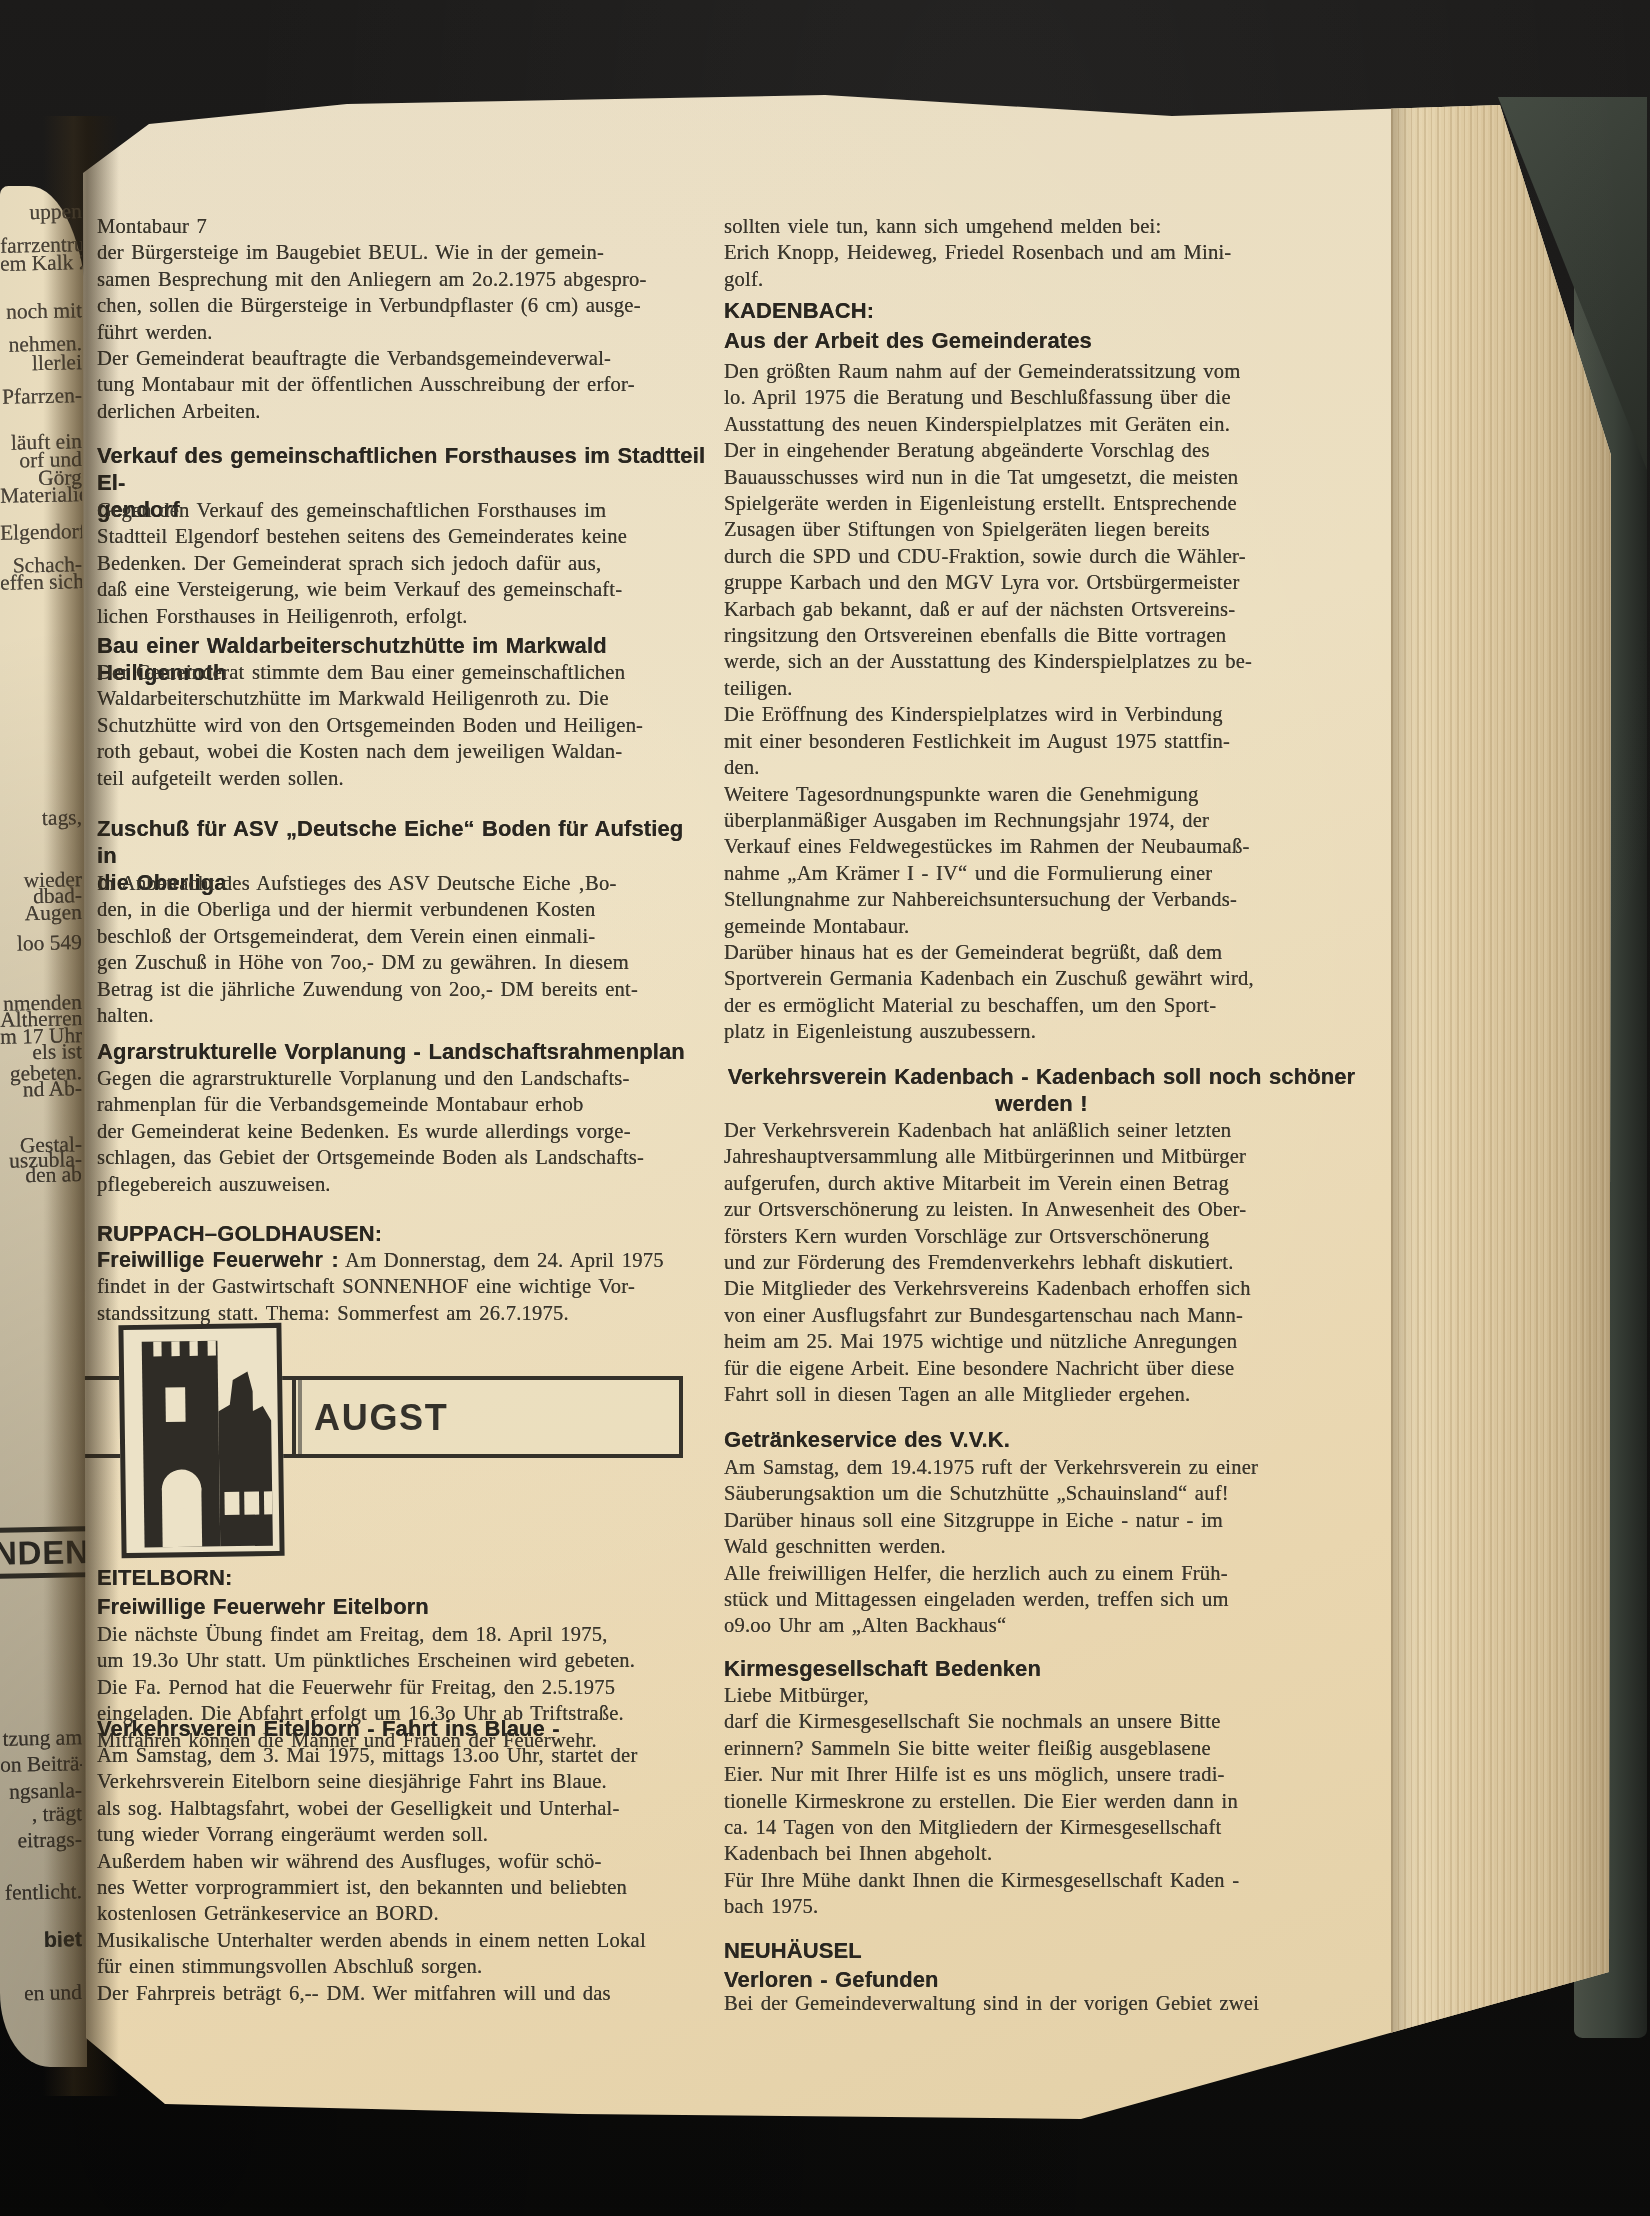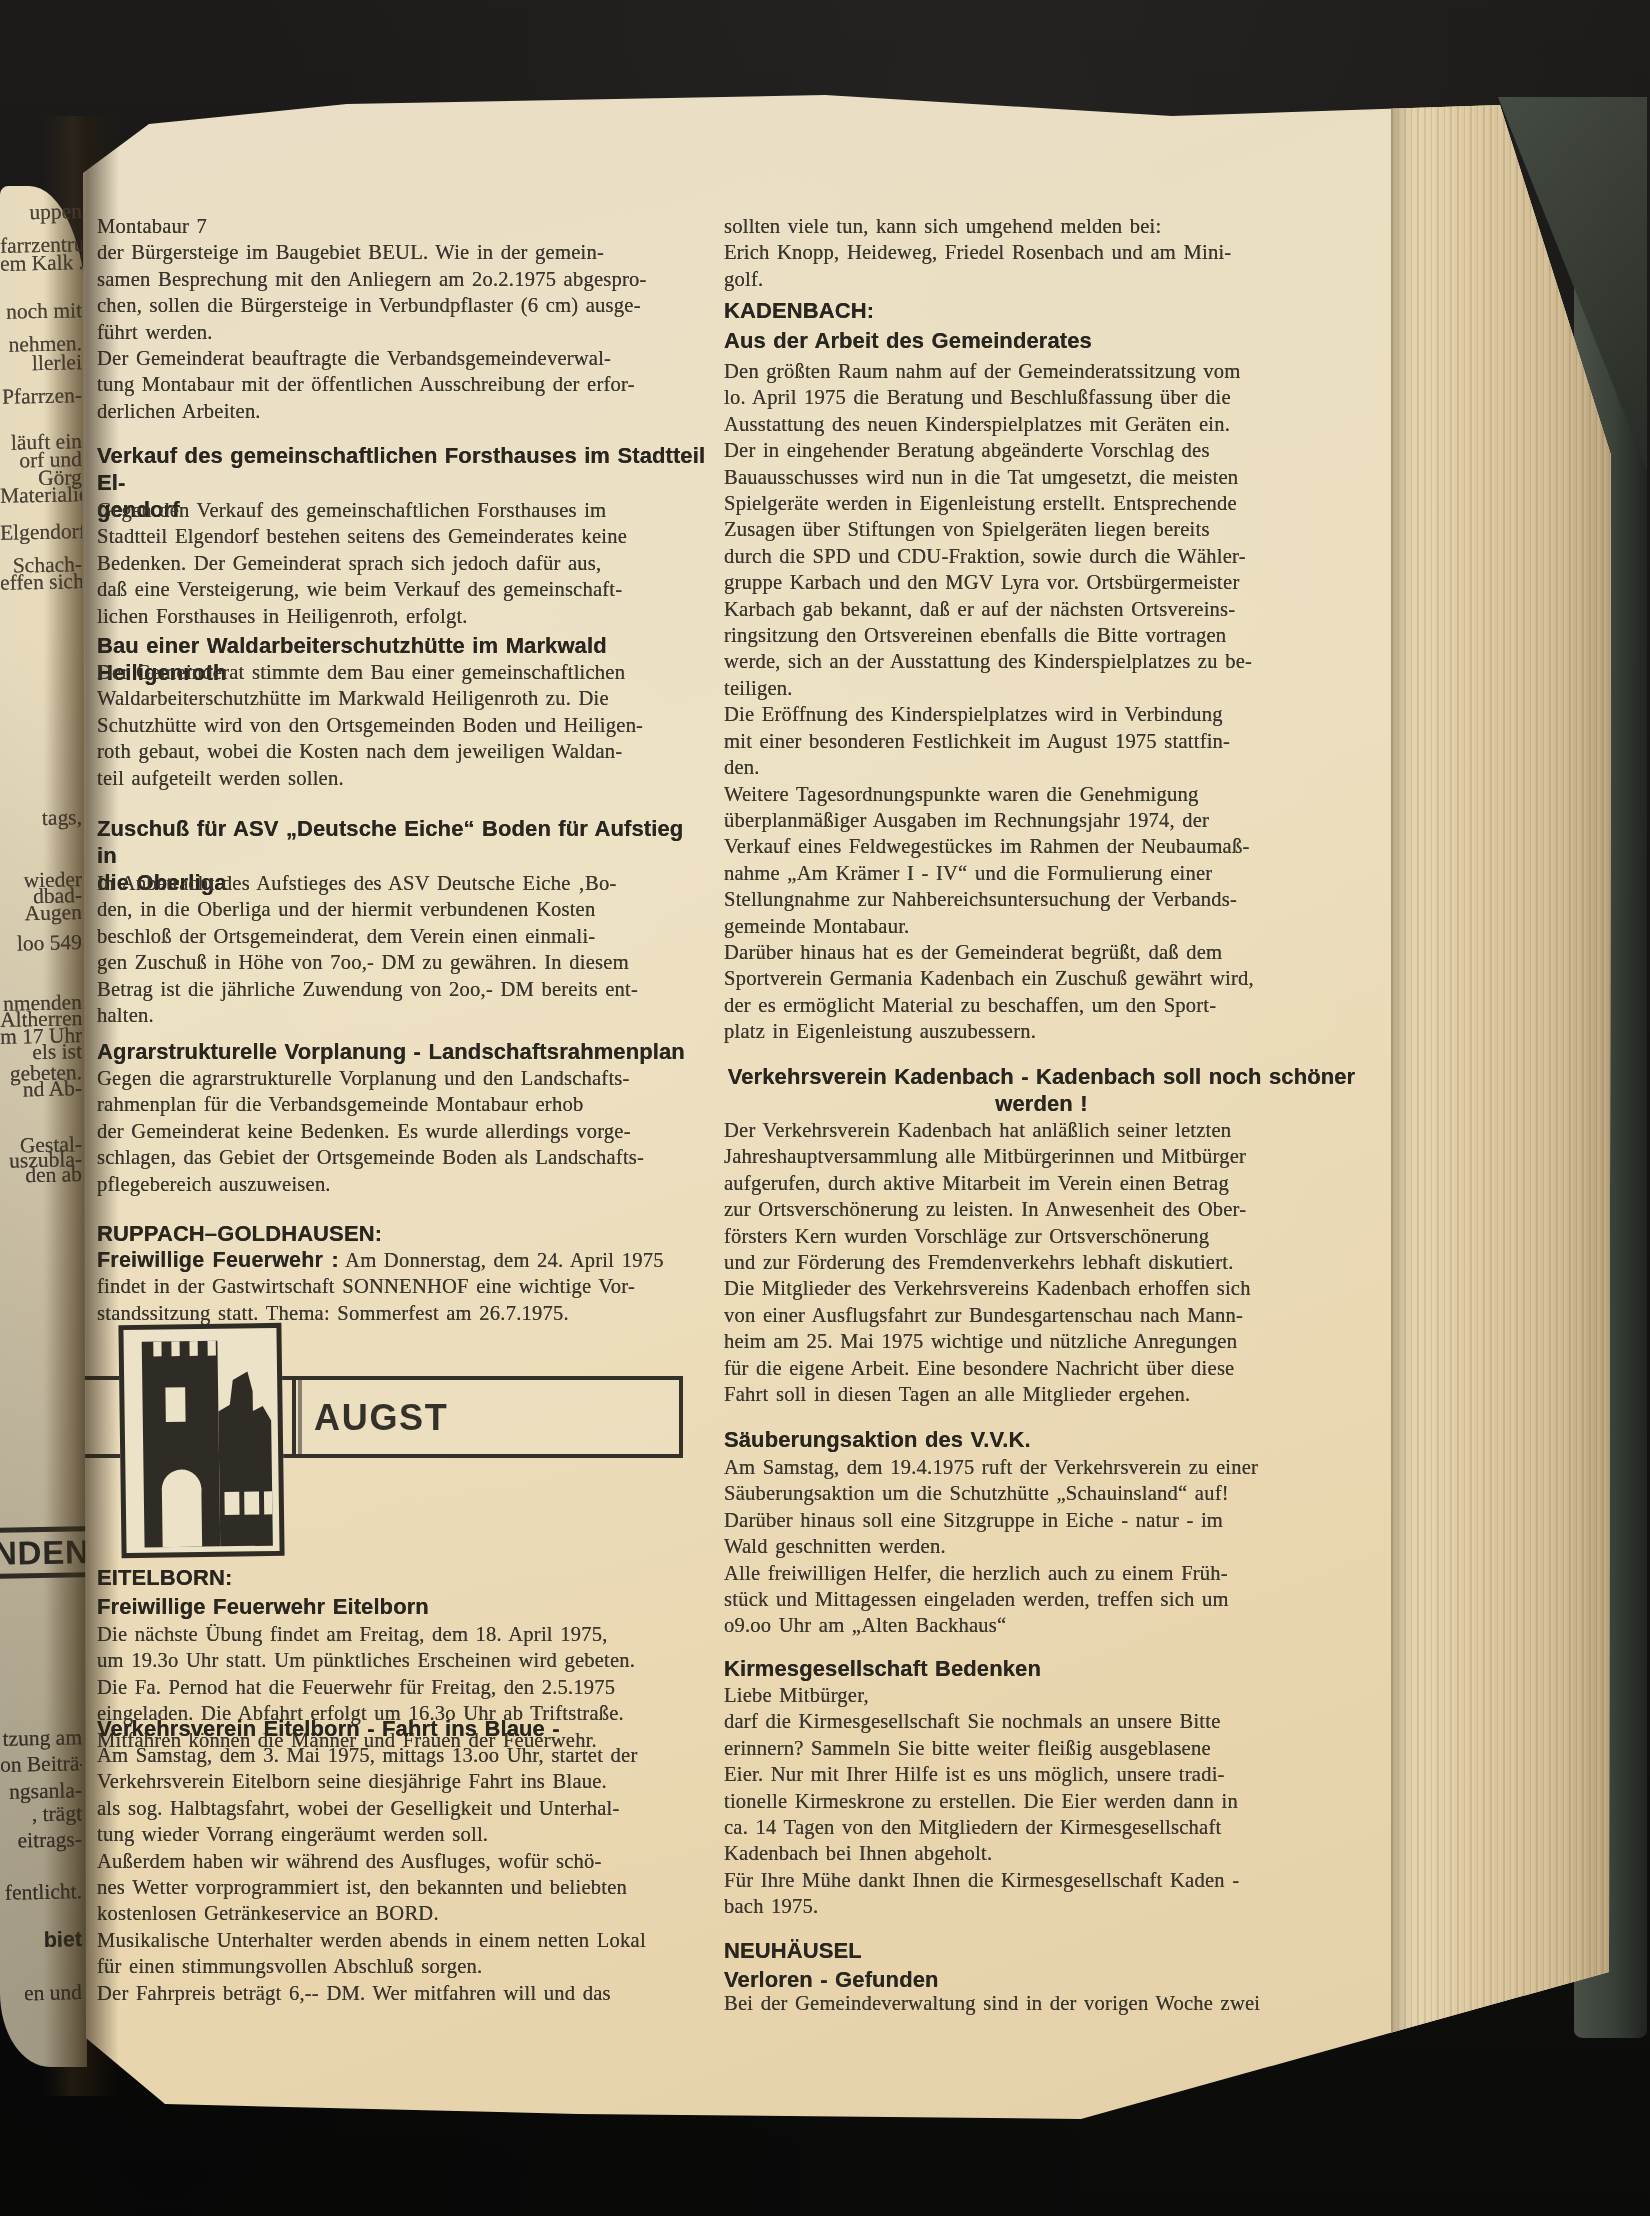--- a/index.html
+++ b/index.html
@@ -230,41 +230,41 @@
 Jahreshauptversammlung alle Mitbürgerinnen und Mitbürger
 aufgerufen, durch aktive Mitarbeit im Verein einen Betrag
 zur Ortsverschönerung zu leisten. In Anwesenheit des Ober-
 försters Kern wurden Vorschläge zur Ortsverschönerung
 und zur Förderung des Fremdenverkehrs lebhaft diskutiert.
 Die Mitglieder des Verkehrsvereins Kadenbach erhoffen sich
 von einer Ausflugsfahrt zur Bundesgartenschau nach Mann-
 heim am 25. Mai 1975 wichtige und nützliche Anregungen
 für die eigene Arbeit. Eine besondere Nachricht über diese
 Fahrt soll in diesen Tagen an alle Mitglieder ergehen.</span></div>
-        <div class="blk k-heading" style="top: 1426px;"><span class="txt">Säuberungsaktion des V.V.K.</span></div>
+        <div class="blk k-heading" style="top: 1426px;"><span class="txt">Getränkeservice des V.V.K.</span></div>
         <div class="blk k-body" style="top: 1454px;"><span class="txt">Am Samstag, dem 19.4.1975 ruft der Verkehrsverein zu einer
 Säuberungsaktion um die Schutzhütte „Schauinsland“ auf!
 Darüber hinaus soll eine Sitzgruppe in Eiche - natur - im
 Wald geschnitten werden.
 Alle freiwilligen Helfer, die herzlich auch zu einem Früh-
 stück und Mittagessen eingeladen werden, treffen sich um
 o9.oo Uhr am „Alten Backhaus“</span></div>
         <div class="blk k-heading" style="top: 1655px;"><span class="txt">Kirmesgesellschaft Bedenken</span></div>
         <div class="blk k-body" style="top: 1682px; font-family: Liberation Serif, serif;"><span class="txt">Liebe Mitbürger,
 darf die Kirmesgesellschaft Sie nochmals an unsere Bitte
 erinnern? Sammeln Sie bitte weiter fleißig ausgeblasene
 Eier. Nur mit Ihrer Hilfe ist es uns möglich, unsere tradi-
 tionelle Kirmeskrone zu erstellen. Die Eier werden dann in
 ca. 14 Tagen von den Mitgliedern der Kirmesgesellschaft
 Kadenbach bei Ihnen abgeholt.
 Für Ihre Mühe dankt Ihnen die Kirmesgesellschaft Kaden -
 bach 1975.</span></div>
         <div class="blk k-heading" style="top: 1966px;"><span class="txt">Verloren - Gefunden</span></div>
         <div class="blk k-heading" style="top: 1937px;"><span class="txt">NEUHÄUSEL</span></div>
-        <div class="blk k-body" style="top: 1990px;"><span class="txt">Bei der Gemeindeverwaltung sind in der vorigen Woche zwei</span></div>
+        <div class="blk k-body" style="top: 1990px;"><span class="txt">Bei der Gemeindeverwaltung sind in der vorigen Gebiet zwei</span></div>
       </div>
 
     <div class="ad">
       <div class="ad-wing"></div>
       <div class="ad-banner">
         <span class="ad-label">AUGST</span>
       </div>
       <div class="ad-logo">
         <svg viewBox="0 0 186 270">
           <g fill="#2f2c26">

